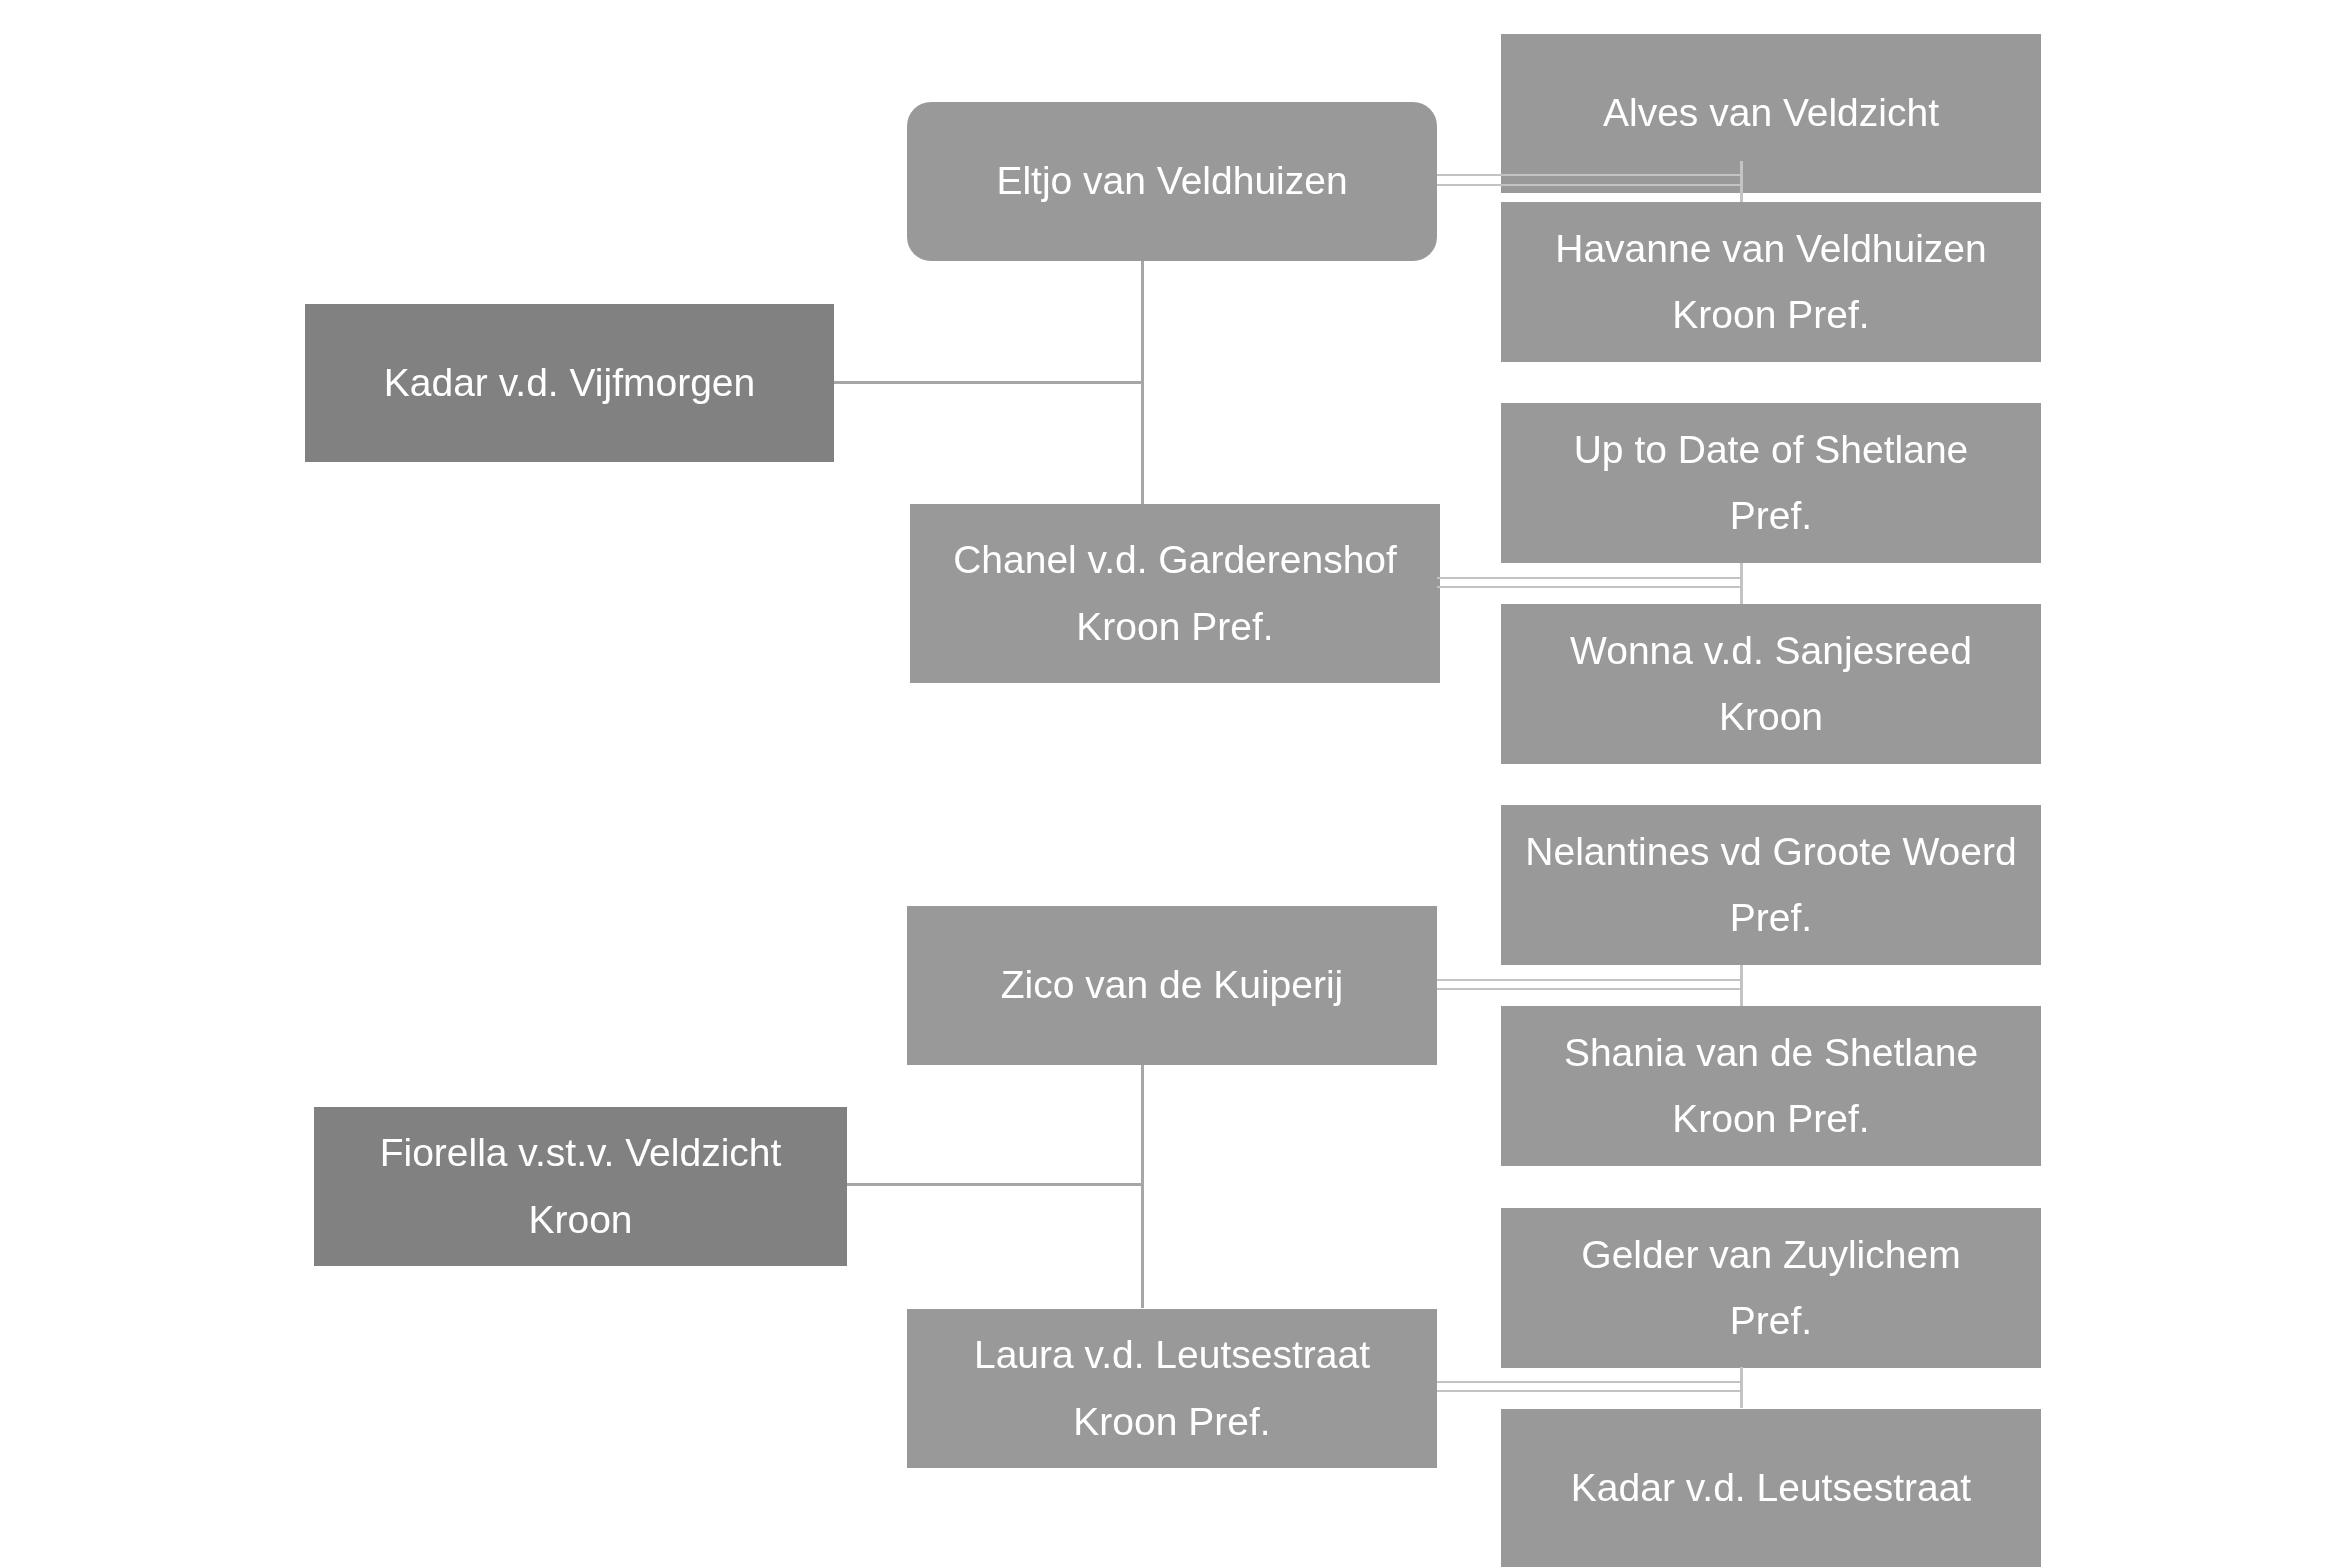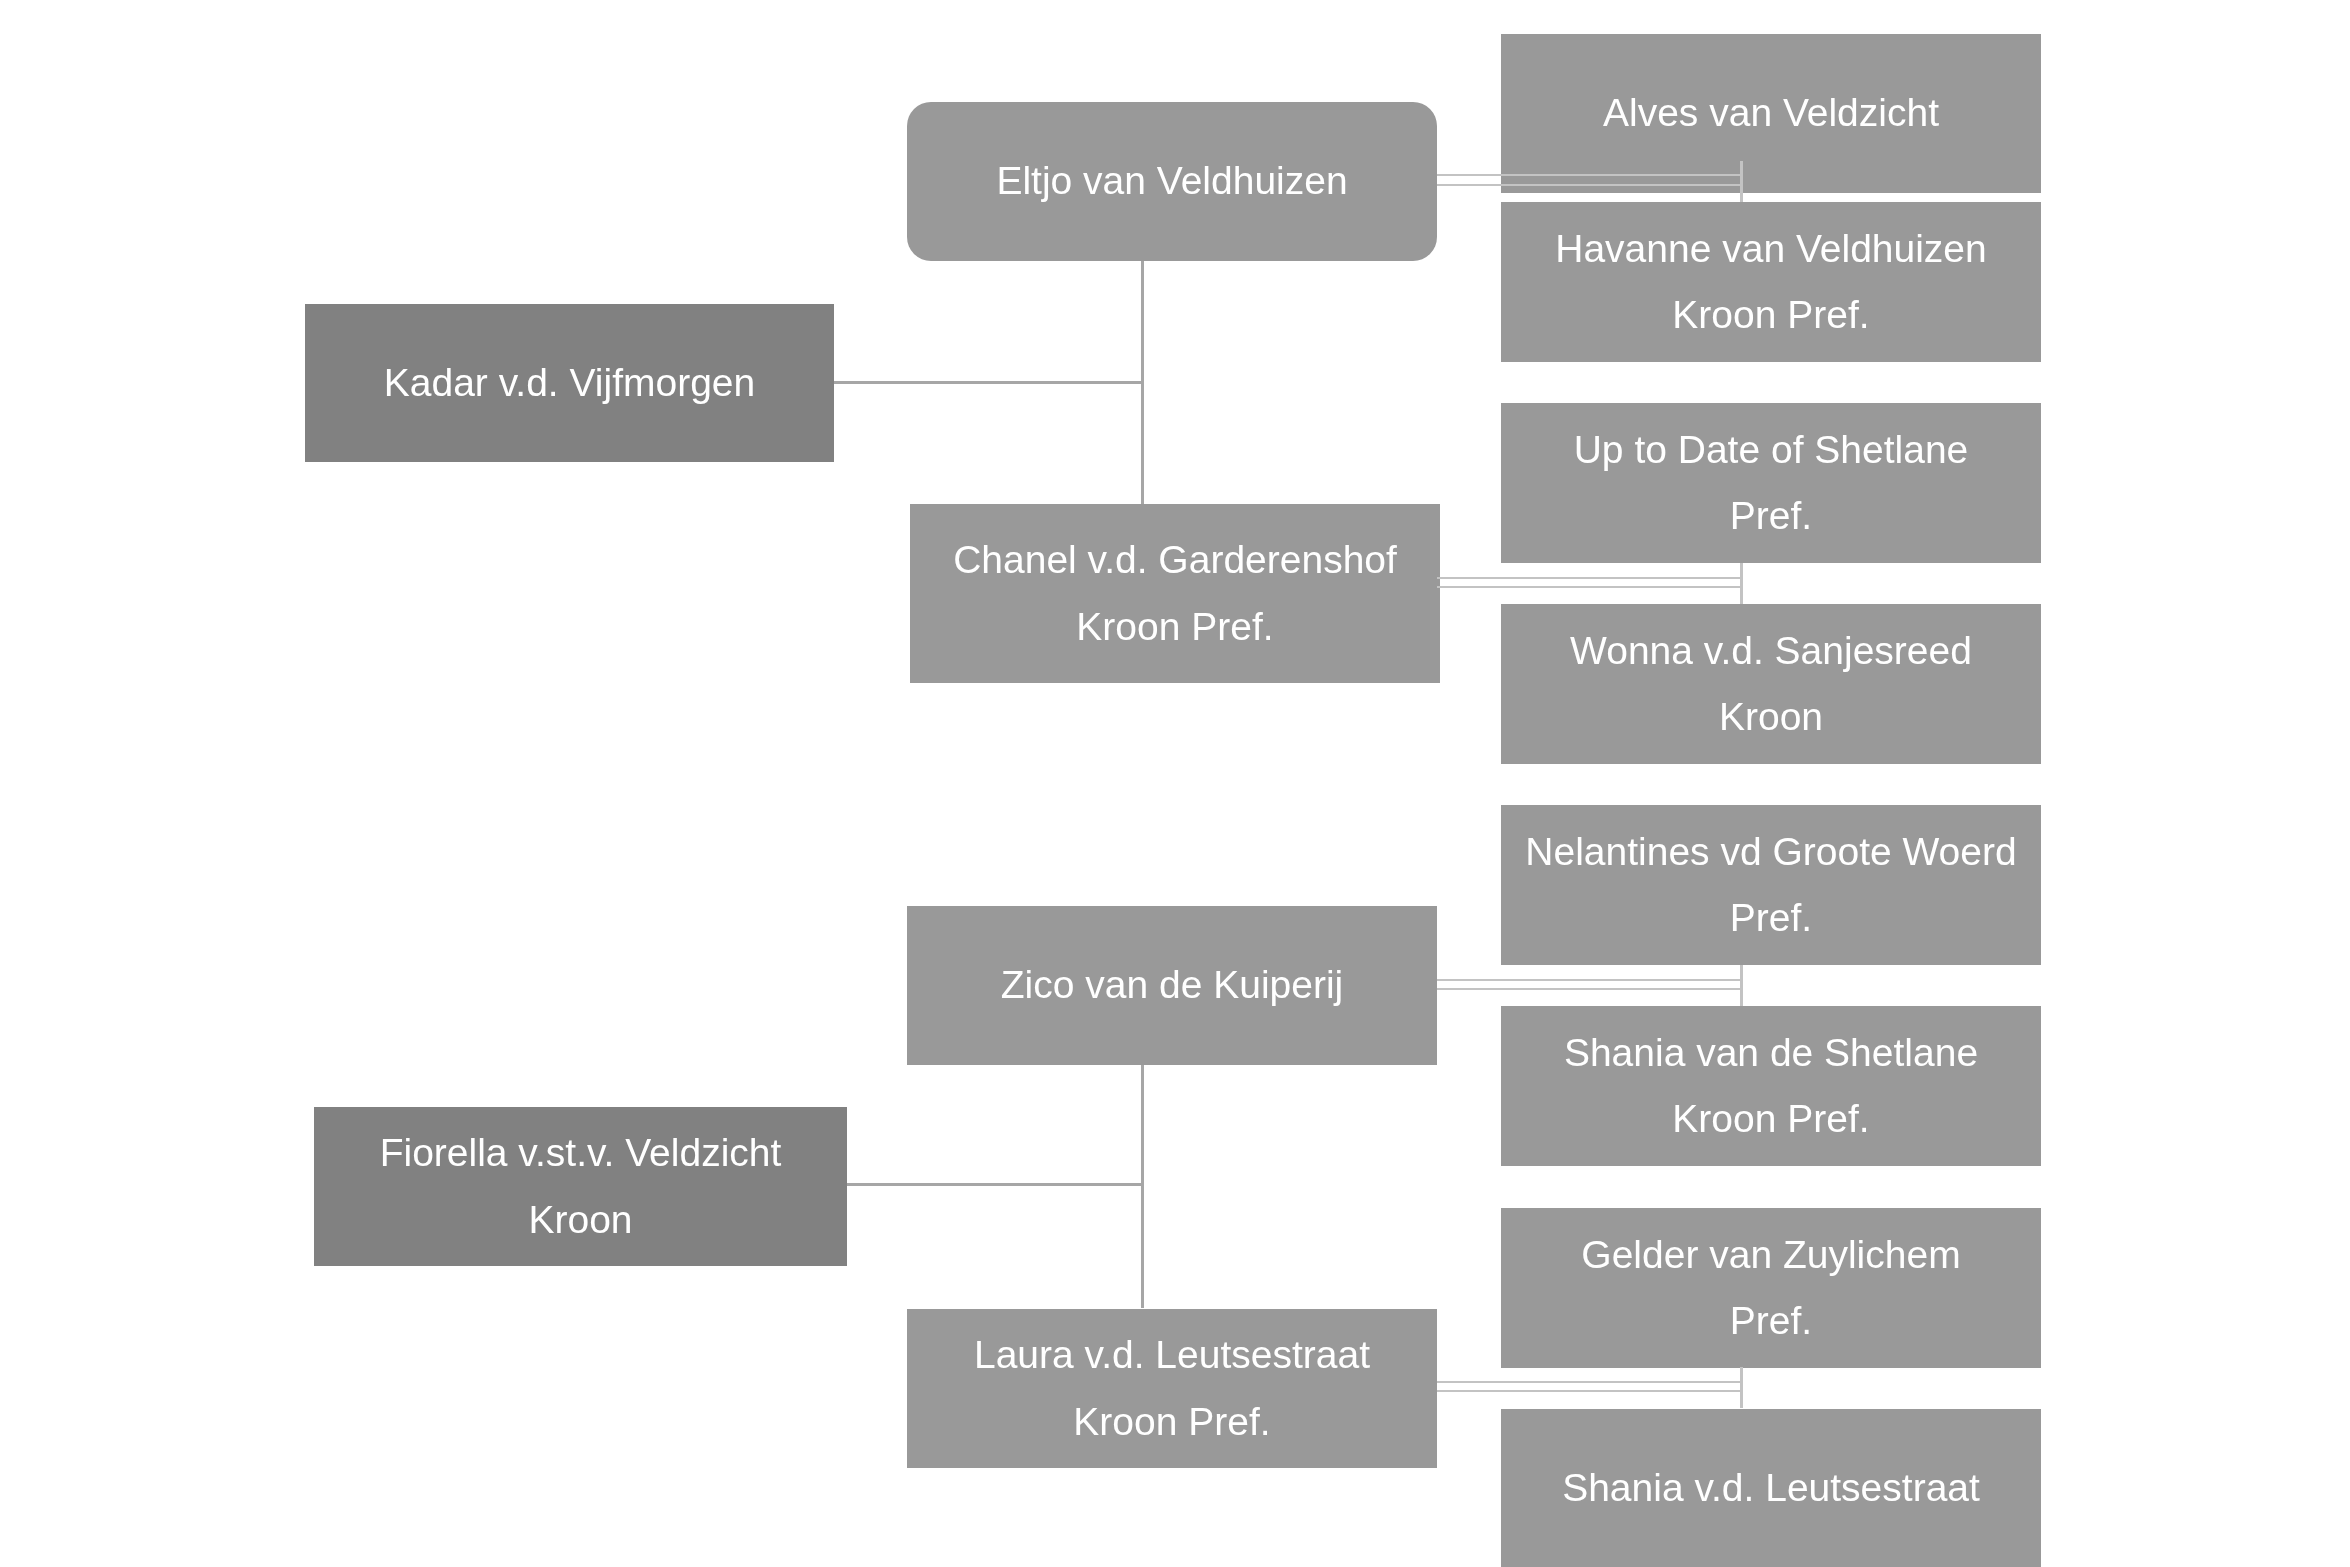--- a/index.html
+++ b/index.html
@@ -79,21 +79,21 @@
   </div>
   <div class="node" style="left:1501px;top:1006px;width:540px;height:160px;">
     <span>Shania van de Shetlane</span>
     <span>Kroon Pref.</span>
   </div>
   <div class="node" style="left:1501px;top:1208px;width:540px;height:160px;">
     <span>Gelder van Zuylichem</span>
     <span>Pref.</span>
   </div>
   <div class="node" style="left:1501px;top:1409px;width:540px;height:158px;">
-    <span>Shania v.d. Leutsestraat</span>
+    <span>Kadar v.d. Leutsestraat</span>
   </div>
 
   <div class="hline single" style="left:834px;top:381px;width:309px;height:2.8px;"></div>
   <div class="vline single" style="left:1141px;top:261px;width:2.8px;height:243px;"></div>
   <div class="hline single" style="left:847px;top:1183px;width:297px;height:2.8px;"></div>
   <div class="vline single" style="left:1141px;top:1065px;width:2.8px;height:243px;"></div>
 
   <div class="hline dbl" style="left:1437px;top:174px;width:306px;height:1.8px;"></div>
   <div class="hline dbl" style="left:1437px;top:184px;width:306px;height:1.8px;"></div>
   <div class="vline dbl" style="left:1740px;top:161px;width:2.8px;height:41px;"></div>

